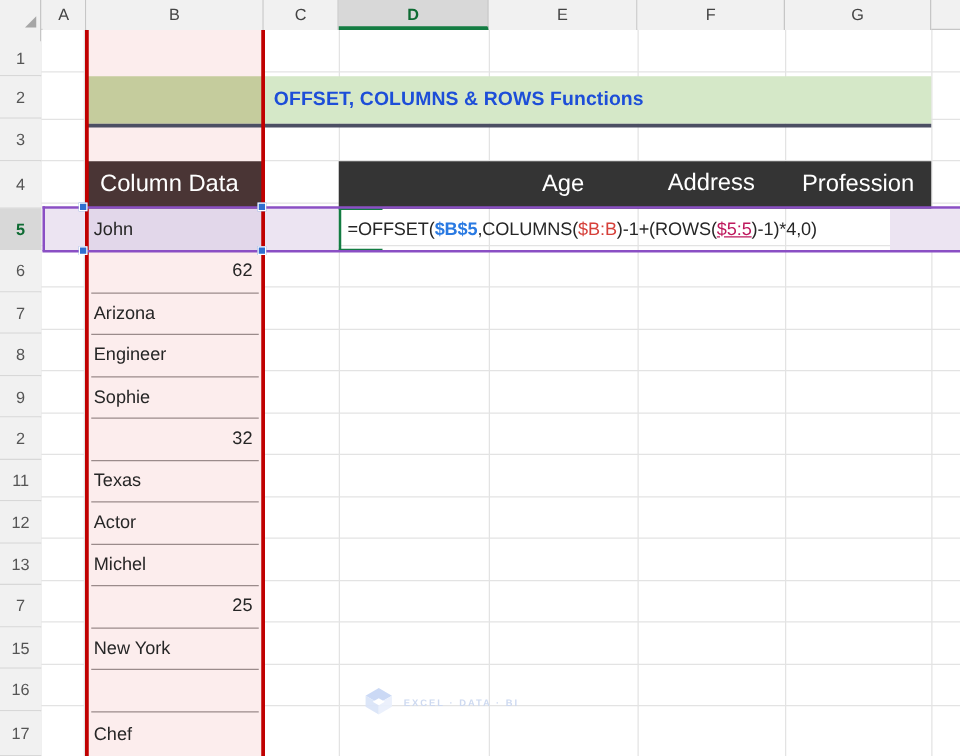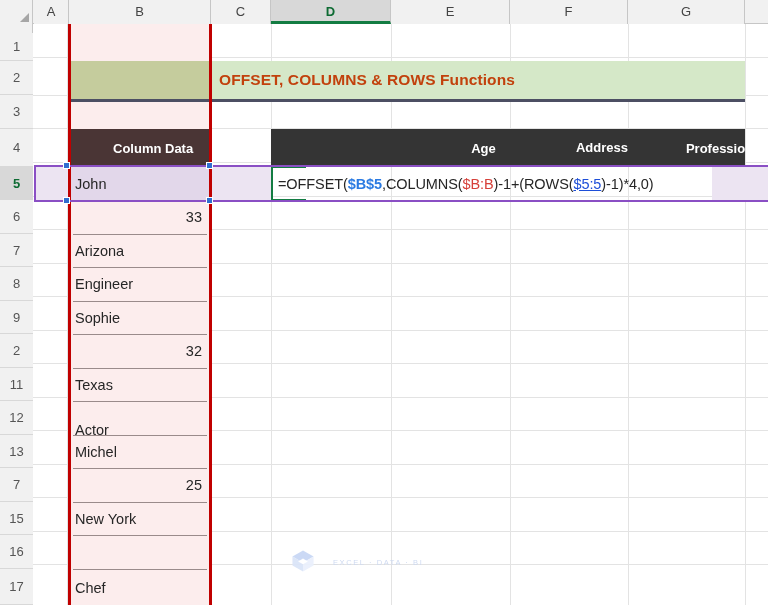--- a/index.html
+++ b/index.html
@@ -75,70 +75,69 @@
   .bfill { background: #fceded; }
   .brule { position: absolute; height: 1px; background: #9a8b8b; }
   .bborder-l, .bborder-r {
     position: absolute; width: 3px; background: #c00000;
   }
 
   
   .banner-b { background: #c5cc9d; }
   .banner-rest { background: #d5e8c8; }
   .banner-title {
-    font-size: 15.5px; font-weight: bold; color: #c2410c;
+    font-size: 15.5px; font-weight: bold; color: #1d4ed8;
     letter-spacing: .1px;
   }
   .banner-underline {
     position: absolute; height: 3px; background: #4c4f63;
   }
 
   
   .hdr-dark { background: #343434; }
   .hdr-dark-b { background: #4a3535; }
   .hdr-text {
-    color: #ffffff; font-size: 13px; font-weight: bold;
+    color: #ffffff; font-size: 19px; font-weight: normal;
     justify-content: center;
-    margin-left: 33px;
   }
   .hdr-text.left { justify-content: flex-start; }
 
   
   .sel-fill { background: #ece4f2; }
   .sel-fill-b { background: #e2d7ea; }
   .trace-h { position: absolute; height: 2px; background: #8a4fc4; }
   .trace-v { position: absolute; width: 2px; background: #8a4fc4; }
   .handle {
     position: absolute; width: 7px; height: 7px;
     background: #2f6fd0; border: 1px solid #ffffff;
   }
   .active-cell-border {
     position: absolute; border: 2px solid #137c42; pointer-events: none;
   }
 
   
   .f-plain { color: #262626; }
   .f-blue  { color: #2a7ae2; font-weight: bold; }
   .f-red   { color: #d6403a; }
-  .f-purple{ color: #1d4ed8; text-decoration: underline; }
+  .f-purple{ color: #be185d; text-decoration: underline; }
   .formula { font-size: 14.5px; letter-spacing: -.1px; }
 
   
   .watermark {
     position: absolute; display: flex; align-items: center; gap: 7px;
     opacity: .95; pointer-events: none;
   }
   .wm-logo { width: 26px; height: 26px; position: relative; }
   .wm-text { display: flex; flex-direction: column; line-height: 1; }
   .wm-name {
     font-size: 21px; font-weight: bold; color: #c9d6f2; letter-spacing: .2px;
   }
   .wm-tag {
-    font-size: 7.5px; font-weight: normal; color: #ccd8f0;
-    letter-spacing: 1.6px; margin-top: 3px; margin-left: 10px;
+    font-size: 7.5px; font-weight: bold; color: #ccd8f0;
+    letter-spacing: 1.6px; margin-top: 3px; margin-left: 0;
   }
 </style>
 </head>
 <body>
 
 <div id="sheet">
 
   <div class="grid">
     <div class="gline-v" style="left:34px"></div>
     <div class="gline-v" style="left:178px"></div>
@@ -181,27 +180,27 @@
   <div class="cell hdr-text" style="left:510px;top:129px;width:118px;height:36px;">Address</div>
   <div class="cell hdr-text" style="left:628px;top:129px;width:117px;height:38px;">Profession</div>
 
   <div class="sel-fill" style="position:absolute;left:34px;top:167px;width:35px;height:33px;"></div>
   <div class="sel-fill-b" style="position:absolute;left:69px;top:167px;width:142px;height:33px;"></div>
   <div class="sel-fill" style="position:absolute;left:211px;top:167px;width:60px;height:33px;"></div>
   <div class="sel-fill" style="position:absolute;left:712px;top:167px;width:56px;height:33px;"></div>
 
   <div id="bcells">
       <div class="cell" style="left: 69px; top: 167px; width: 142px; height: 33px; padding-left: 6px; padding-right: 9px;">John</div>
-      <div class="cell num" style="left: 69px; top: 200px; width: 142px; height: 33px; padding-left: 6px; padding-right: 9px;">33</div>
+      <div class="cell num" style="left: 69px; top: 200px; width: 142px; height: 33px; padding-left: 6px; padding-right: 9px;">62</div>
       <div class="cell" style="left: 69px; top: 234px; width: 142px; height: 33px; padding-left: 6px; padding-right: 9px;">Arizona</div>
       <div class="cell" style="left: 69px; top: 267px; width: 142px; height: 33px; padding-left: 6px; padding-right: 9px;">Engineer</div>
       <div class="cell" style="left: 69px; top: 301px; width: 142px; height: 33px; padding-left: 6px; padding-right: 9px;">Sophie</div>
       <div class="cell num" style="left: 69px; top: 334px; width: 142px; height: 33px; padding-left: 6px; padding-right: 9px;">32</div>
       <div class="cell" style="left: 69px; top: 368px; width: 142px; height: 33px; padding-left: 6px; padding-right: 9px;">Texas</div>
-      <div class="cell" style="left: 69px; top: 401px; width: 142px; height: 33px; padding-left: 6px; padding-right: 9px; margin-top: 12px;">Actor</div>
+      <div class="cell" style="left: 69px; top: 401px; width: 142px; height: 33px; padding-left: 6px; padding-right: 9px;">Actor</div>
       <div class="cell" style="left: 69px; top: 435px; width: 142px; height: 33px; padding-left: 6px; padding-right: 9px;">Michel</div>
       <div class="cell num" style="left: 69px; top: 468px; width: 142px; height: 33px; padding-left: 6px; padding-right: 9px;">25</div>
       <div class="cell" style="left: 69px; top: 502px; width: 142px; height: 33px; padding-left: 6px; padding-right: 9px;">New York</div>
       <div class="cell" style="left: 69px; top: 535px; width: 142px; height: 50px; padding-left: 6px; padding-right: 9px; margin-top: 28px;">Chef</div>
     </div>
 
   <div id="brules">
       <div class="brule" style="left: 73px; width: 134px; top: 200px;"></div>
       <div class="brule" style="left: 73px; width: 134px; top: 234px;"></div>
       <div class="brule" style="left: 73px; width: 134px; top: 267px;"></div>

